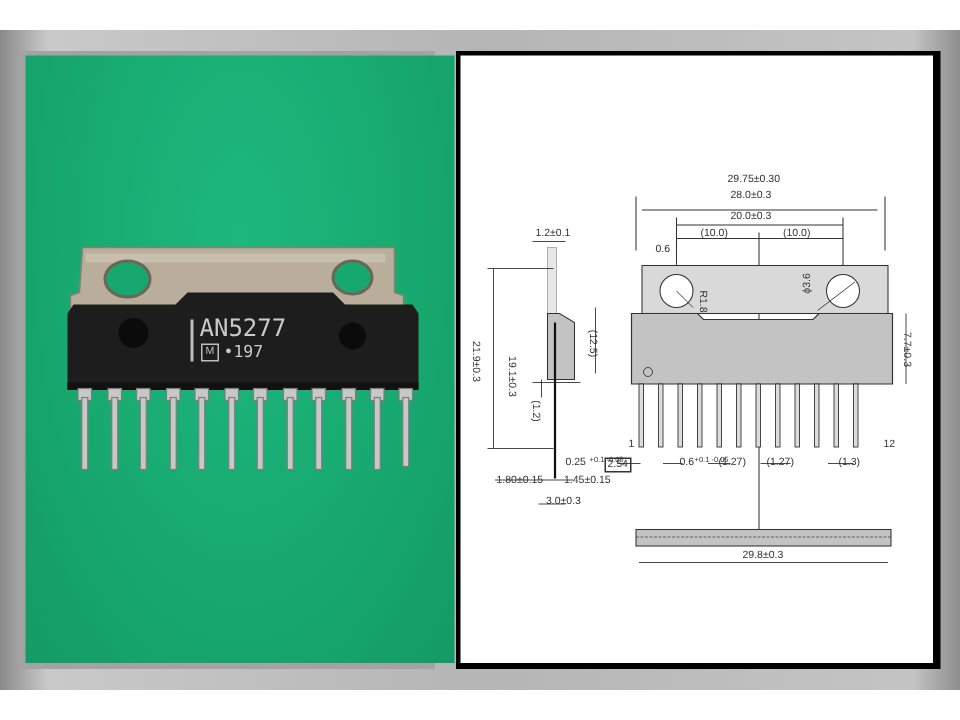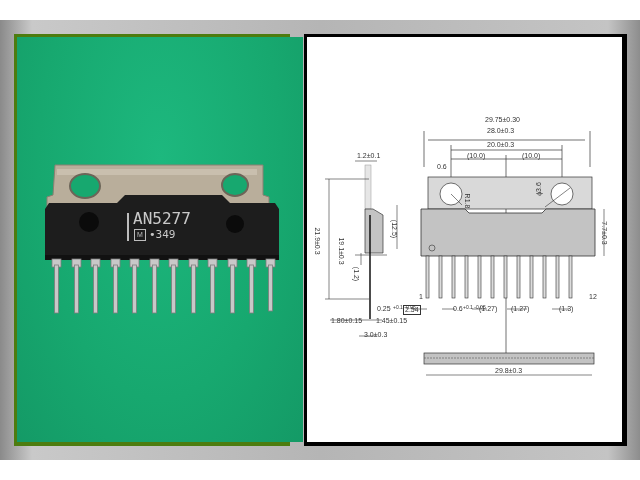--- a/index.html
+++ b/index.html
@@ -1,18 +1,18 @@
 <!DOCTYPE html>
 <html><head>
 <meta charset="utf-8">
 <style>
   html,body{margin:0;padding:0;}
   body{width:640px;height:480px;position:relative;overflow:hidden;background:#ffffff;font-family:"Liberation Sans",sans-serif;}
   .frame{position:absolute;left:0;top:20px;width:640px;height:440px;background:linear-gradient(90deg,#8a8a8a 0%,#c9c9c9 5%,#b5b5b5 50%,#c4c4c4 95%,#8d8d8d 100%);}
-  .photo{position:absolute;left:14px;top:34px;width:276px;height:412px;background:#4d7c0f;}
+  .photo{position:absolute;left:14px;top:34px;width:276px;height:412px;background:#a3a3a3;}
   .photo-inner{position:absolute;left:3px;top:3px;width:286px;height:405px;background:radial-gradient(ellipse at 50% 30%,#1db87e 0%,#17a86f 60%,#149a66 100%);}
   .drawing{position:absolute;left:304px;top:34px;width:323px;height:412px;background:#000;}
   .drawing-inner{position:absolute;left:3px;top:3px;width:315px;height:405px;background:#ffffff;}
   .abs{position:absolute;}
   .lbl{position:absolute;font-size:7px;color:#333;white-space:nowrap;line-height:8px;}
   .mark{position:absolute;font-family:"DejaVu Sans Mono",monospace;color:#c9c9c9;white-space:nowrap;}
 </style>
 </head>
 <body>
 
@@ -28,21 +28,21 @@
       <ellipse cx="218" cy="148" rx="13" ry="11" fill="#17a86f" stroke="#6c6558" stroke-width="2"></ellipse>
 
       <path d="M32 166 L100 166 L108 158 L205 158 L213 166 L258 166 L262 172 L262 222 L28 222 L28 172 Z" fill="#1d1d1d"></path>
       <rect x="28" y="218" width="234" height="5" fill="#111"></rect>
       <circle cx="72" cy="185" r="10" fill="#0b0b0b"></circle>
       <circle cx="218" cy="187" r="9" fill="#0b0b0b"></circle>
     </svg>
     <div class="abs" style="left:110px;top:176px;width:2px;height:28px;background:#bdbdbd;"></div>
     <div class="mark" style="left:116px;top:172px;font-size:16px;">AN5277</div>
     <div class="abs" style="left:117px;top:192px;width:10px;height:10px;border:1px solid #bdbdbd;font-size:7px;color:#bdbdbd;text-align:center;line-height:10px;">M</div>
-    <div class="mark" style="left:132px;top:191px;font-size:11px;">•349</div>
+    <div class="mark" style="left:132px;top:191px;font-size:11px;">•197</div>
 
     <svg width="286" height="405" class="abs" style="left:0;top:0">
       <g fill="#c8c8c8" stroke="#7d7d7d" stroke-width="0.8">
         <rect x="35" y="222" width="9" height="8"></rect>
           <rect x="37.5" y="228" width="4" height="48"></rect>
         <rect x="55" y="222" width="9" height="8"></rect>
           <rect x="57.5" y="228" width="4" height="48"></rect>
         <rect x="74" y="222" width="9" height="8"></rect>
           <rect x="76.5" y="228" width="4" height="48"></rect>
         <rect x="94" y="222" width="9" height="8"></rect>

